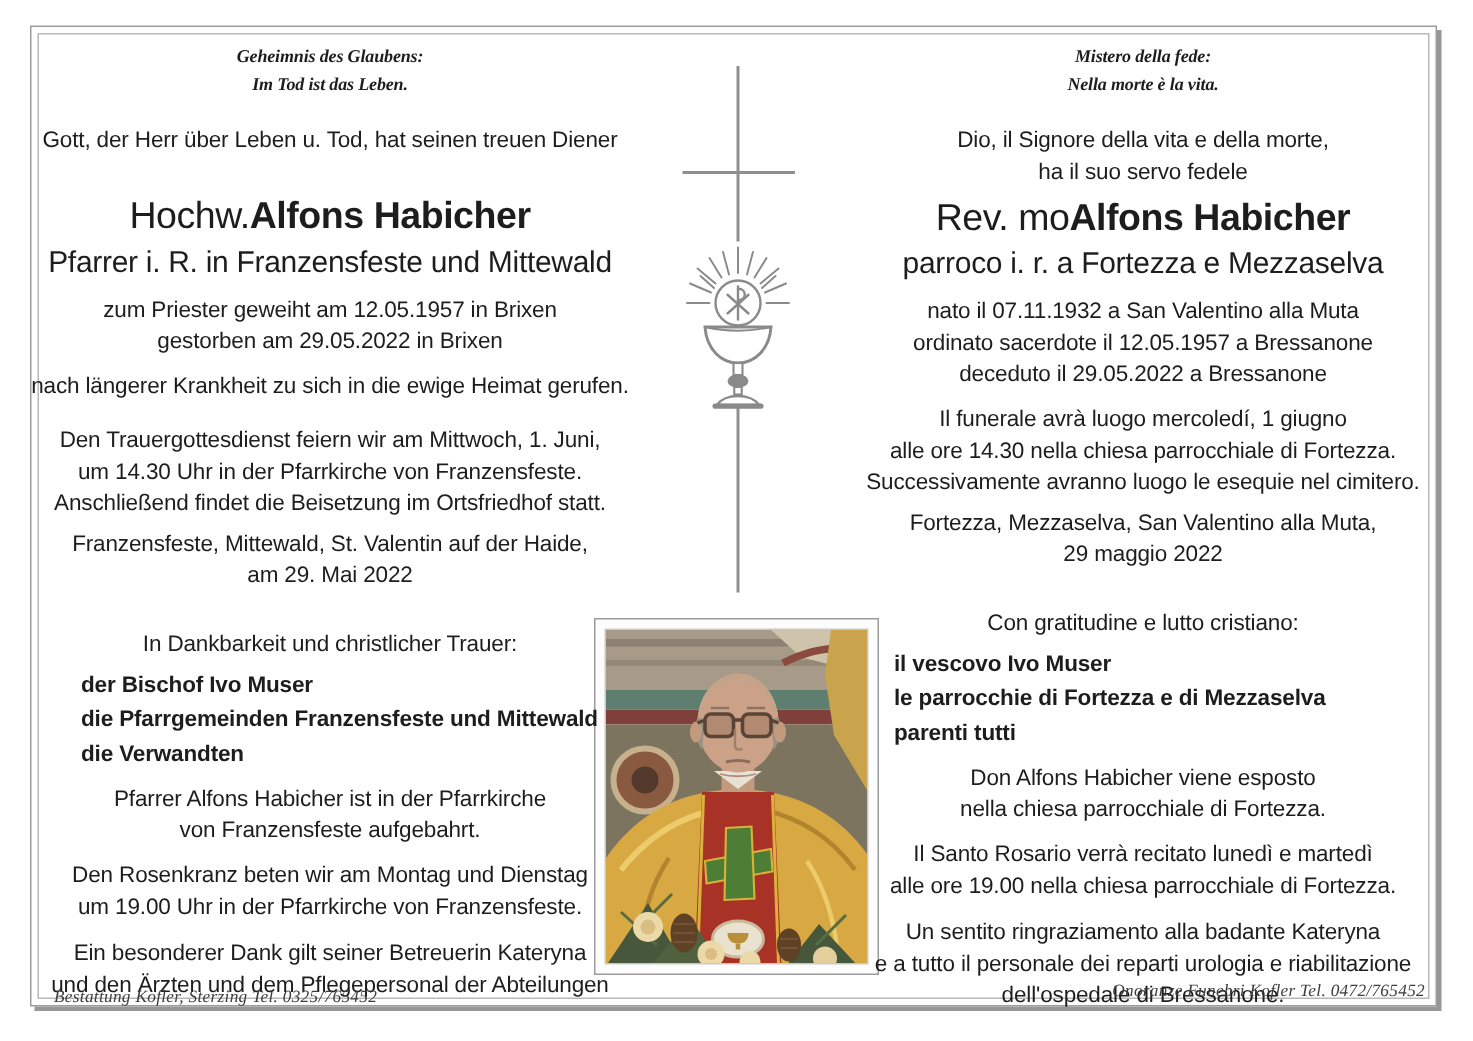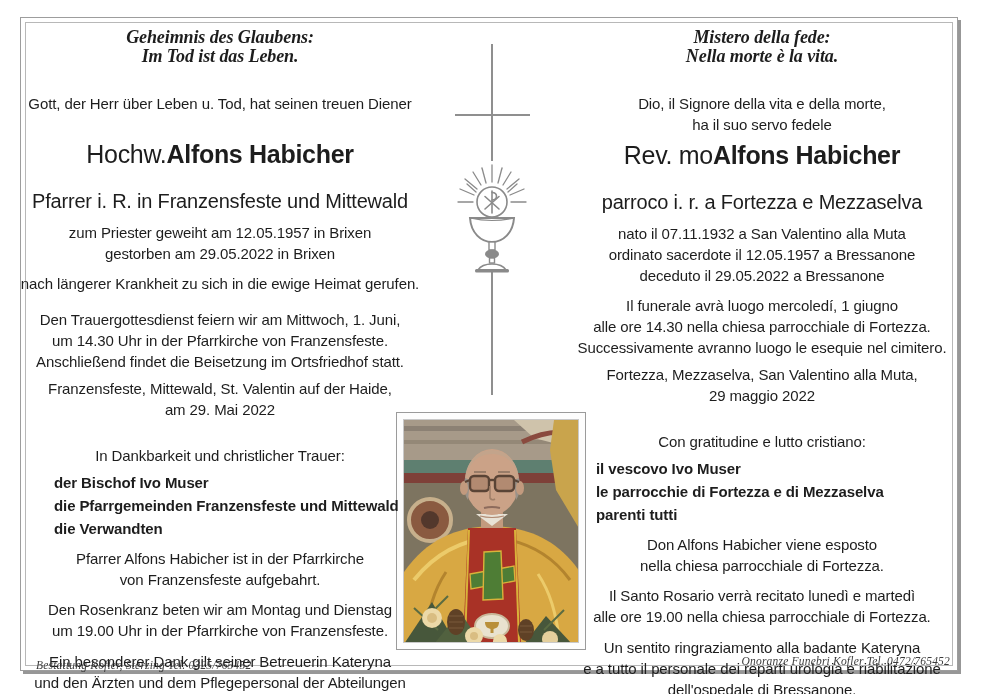--- a/index.html
+++ b/index.html
@@ -21,26 +21,26 @@
   .col{
     position:absolute;top:28px;width:392px;
     font-size:15px;line-height:21px;letter-spacing:-0.1px;
   }
   .col-left{left:24px;}
   .col-right{left:566px;}
   .line{display:flex;justify-content:center;white-space:nowrap;}
   .line.start{justify-content:flex-start;padding-left:30px;}
   .motto{
     font-family:"Liberation Serif",serif;font-style:italic;font-weight:bold;
-    font-size:18px;line-height:19px;margin-bottom:27px;
+    font-size:12px;line-height:19px;margin-bottom:17px;
   }
   .intro-de{margin-bottom:24px;}
   .intro-it{margin-bottom:4px;}
   .title{
-    font-size:25px;line-height:32px;letter-spacing:-0.3px;margin-bottom:18px;
+    font-size:25px;line-height:32px;letter-spacing:-0.3px;margin-bottom:2px;
   }
   .title .t-name{font-weight:bold;}
   .subtitle{font-size:20px;line-height:26px;margin-bottom:8px;letter-spacing:-0.2px;}
   .blk{margin-bottom:9px;}
   .blk-called{margin-bottom:15px;}
   .blk-funeral{margin-bottom:6px;}
   .blk-place{margin-bottom:25px;}
   .blk-grat{margin-bottom:5px;margin-top:22px;}
   .mourners{margin-bottom:8px;font-weight:bold;line-height:23px;text-align:left;}
   .blk-repose{margin-bottom:9px;}

